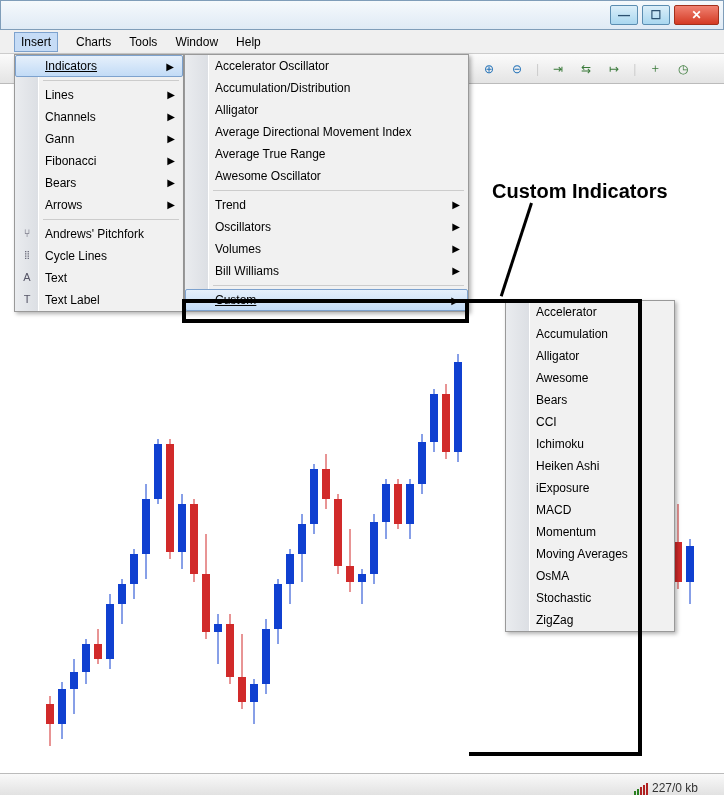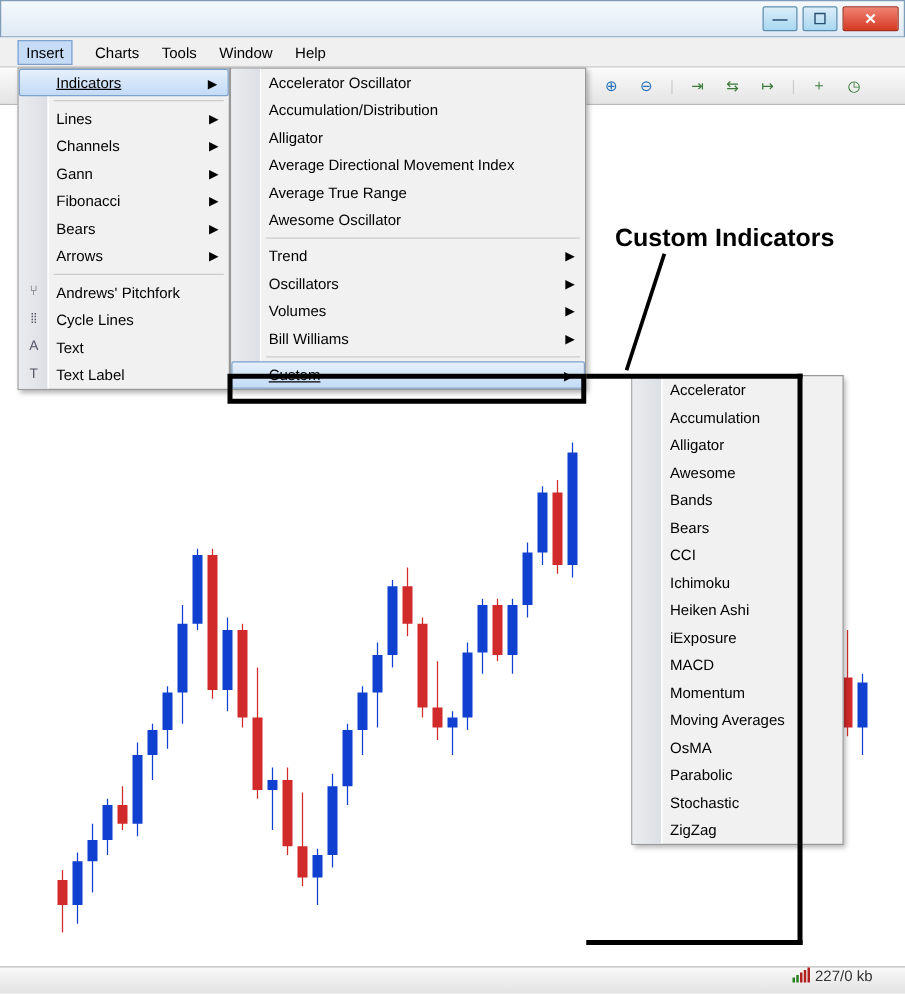--- a/index.html
+++ b/index.html
@@ -34,21 +34,21 @@
     .insert-menu { left: 14px; top: 54px; width: 170px; }
     .indicators-menu { left: 184px; top: 54px; width: 285px; }
     .custom-menu { left: 470px; top: 300px; width: 170px; margin-left: 35px; }
     
     .annotation-label { position: absolute; left: 492px; top: 180px; font-weight: 900; font-size: 20px; font-family: Arial; z-index: 20; }
     .annotation-line { position: absolute; left: 530px; top: 203px; width: 3px; height: 98px; background: #000; z-index: 20; transform: rotate(18deg); transform-origin: top; }
     
     .outline-box1 { position: absolute; left: 182px; top: 299px; width: 287px; height: 24px; border: 4px solid #000; z-index: 15; pointer-events: none; }
     .outline-box2 { position: absolute; left: 469px; top: 299px; width: 173px; height: 457px; border: 4px solid #000; z-index: 15; pointer-events: none; border-left: none; }
     
-    .status-bar { position: absolute; left: 0; right: 0; bottom: 0; height: 22px; background: linear-gradient(#f9f9f9,#e2e2e2); border-top: 1px solid #bbb; display: flex; align-items: flex-start; justify-content: flex-end; padding-right: 26px; gap: 4px; font-size: 11px; color: #333; }
+    .status-bar { position: absolute; left: 0; right: 0; bottom: 0; height: 22px; background: linear-gradient(#f9f9f9,#e2e2e2); border-top: 1px solid #bbb; display: flex; align-items: flex-end; justify-content: flex-end; padding-right: 26px; gap: 4px; font-size: 11px; color: #333; }
     .status-bars { display: inline-flex; align-items: flex-end; gap: 1px; }
     .status-bars i { width: 2px; background: #2a8020; display: inline-block; }
     
     .chart-svg { position: absolute; left: 0; top: 0; }
   </style>
 </head>
 <body>
 
 <div class="title-bar">
   <div class="win-btn win-min">—</div>
@@ -198,31 +198,29 @@
   <div class="dropdown-sep"></div>
   <div class="dropdown-item active"><span>Custom</span><span class="arrow">▶</span></div>
 </div>
 
 <div class="dropdown custom-menu" id="custom-menu">
   <div class="icon-col"></div>
 <div class="dropdown-item"><span>Accelerator</span></div>
     <div class="dropdown-item"><span>Accumulation</span></div>
     <div class="dropdown-item"><span>Alligator</span></div>
     <div class="dropdown-item"><span>Awesome</span></div>
-    <div class="dropdown-item"><span>Bands</span></div>
     <div class="dropdown-item"><span>Bears</span></div>
     <div class="dropdown-item"><span>CCI</span></div>
     <div class="dropdown-item"><span>Ichimoku</span></div>
     <div class="dropdown-item"><span>Heiken Ashi</span></div>
     <div class="dropdown-item"><span>iExposure</span></div>
     <div class="dropdown-item"><span>MACD</span></div>
     <div class="dropdown-item"><span>Momentum</span></div>
     <div class="dropdown-item"><span>Moving Averages</span></div>
     <div class="dropdown-item"><span>OsMA</span></div>
-    <div class="dropdown-item"><span>Parabolic</span></div>
     <div class="dropdown-item"><span>Stochastic</span></div>
     <div class="dropdown-item"><span>ZigZag</span></div>
   </div>
 
 <div class="annotation-label">Custom Indicators</div>
 <div class="annotation-line"></div>
 <div class="outline-box1"></div>
 <div class="outline-box2"></div>
 
 <div class="status-bar">

